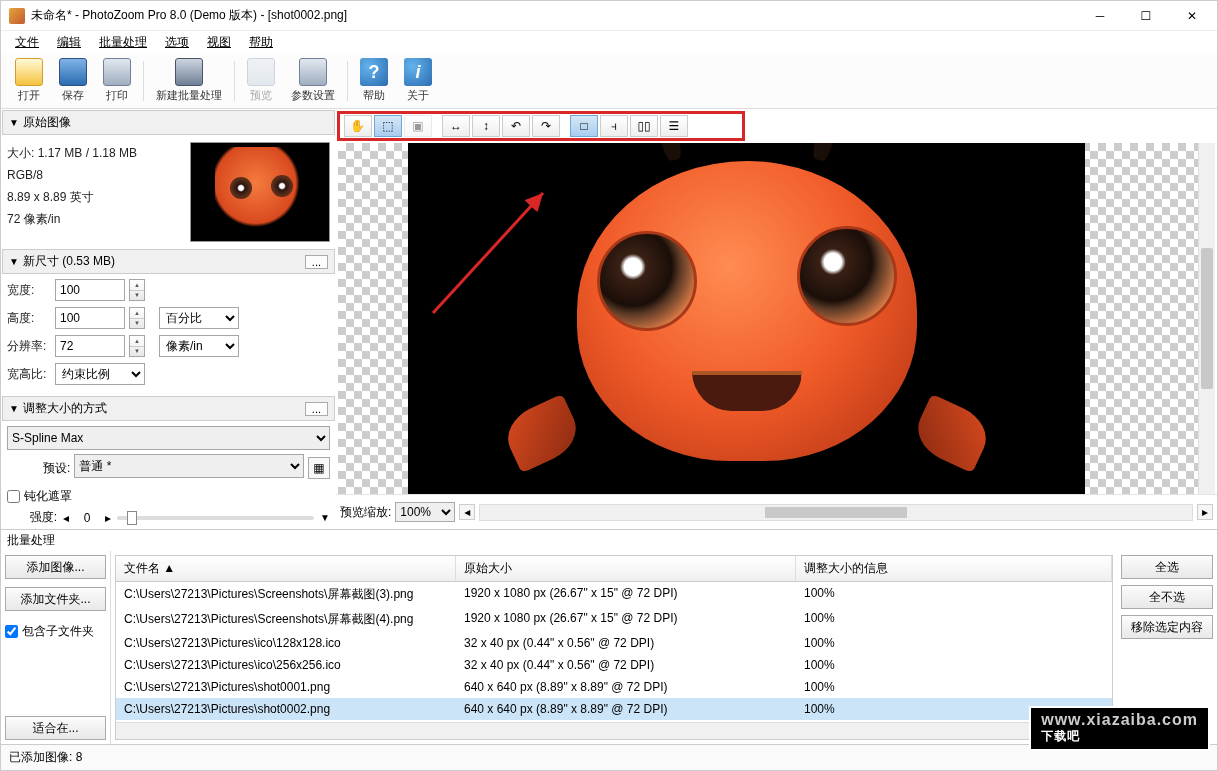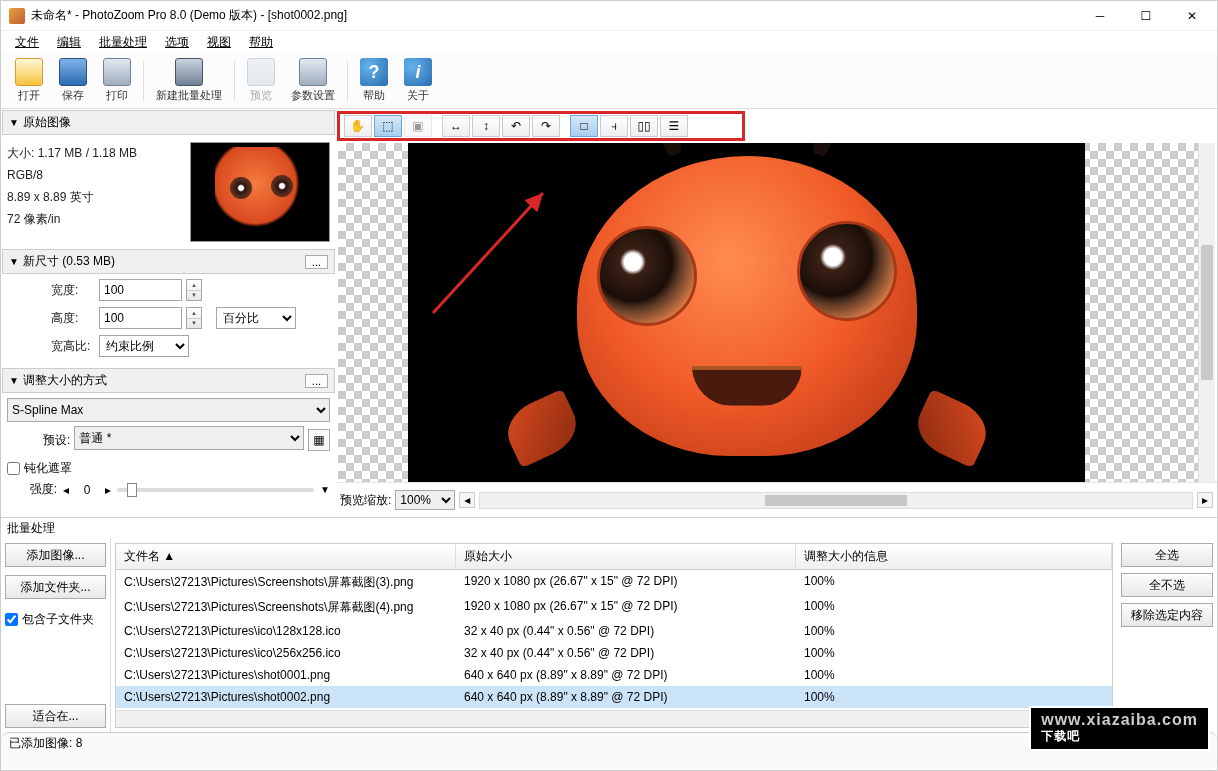--- a/index.html
+++ b/index.html
@@ -35,24 +35,24 @@
 .section-header .more { margin-left: auto; border:1px solid #aaa; padding:0 6px; background:#fcfcfc; font-size:11px;}
 
 .orig-body { display:flex; padding:6px;}
 .orig-info { flex:1; line-height: 22px; color:#222;}
 .thumb-box { width:140px; height:100px; background:#000; border:1px solid #999; position:relative; display:flex; align-items:center; justify-content:center;}
 .thumb-box .inner { width:90px; height:90px; background: radial-gradient(circle at 45% 40%, #f47b3e 0%, #d94a1f 55%, #000 60%); position:relative;}
 .thumb-box .inner::before, .thumb-box .inner::after { content:''; position:absolute; width:22px; height:22px; background:radial-gradient(circle,#fff 15%,#2a1410 25%,#5a2e1a 60%); border-radius:50%; }
 .thumb-box .inner::before { left:15px; top:30px; }
 .thumb-box .inner::after { right:12px; top:28px; }
 
-.newsize-body { padding: 4px 6px; margin-left: 44px; }
+.newsize-body { padding: 4px 6px; }
 .frow { display:flex; align-items:center; margin-bottom:6px; gap:4px;}
 .frow label { width:44px; color:#222;}
-.frow input[type=text] { width:83px; height:22px; border:1px solid #a6a6a6; padding:0 4px; background:#fff;}
+.frow input[type=text] { width:70px; height:22px; border:1px solid #a6a6a6; padding:0 4px; background:#fff;}
 .frow select { height:22px; border:1px solid #a6a6a6; background:#fff; padding:0 2px;}
 .spinner { width:16px; height:22px; border:1px solid #a6a6a6; background:linear-gradient(#fff,#e8e8e8); display:flex; flex-direction:column;}
 .spinner div{flex:1; display:flex; align-items:center; justify-content:center; font-size:6px; color:#555;}
 .spinner div:first-child{border-bottom:1px solid #ccc;}
 
 .resize-body { padding:4px 6px;}
 .resize-body select{width:100%; height:24px; border:1px solid #a6a6a6; margin-bottom:4px;}
 .resize-body .row2{display:flex; align-items:center; gap:4px; margin-bottom:4px;margin-left:36px;}
 .resize-body .row2 select{flex:1;}
 .slider-row{display:flex; align-items:center; gap:6px; padding:2px 0;}
@@ -107,21 +107,21 @@
 .bt-head .c1{width:340px;} .bt-head .c2{width:340px;} .bt-head .c3{flex:1;}
 .bt-body{flex:1; overflow:auto;}
 .bt-row{display:flex; padding:2px 0;}
 .bt-row div{padding:2px 8px;}
 .bt-row .c1{width:340px;} .bt-row .c2{width:340px;} .bt-row .c3{flex:1;}
 .bt-row.sel{background:#cce4f7;}
 .bt-hscroll{height:17px; background:#f0f0f0; border-top:1px solid #ddd;}
 .batch-right{width:100px; padding:4px; display:flex; flex-direction:column; gap:6px;}
 .batch-right button{height:24px; border:1px solid #aaa; background:linear-gradient(#fcfcfc,#e8e8e8);}
 
-.statusbar{height:38px; border-top:1px solid #ccc; padding:2px 8px; display:flex; background:#fafafa;border-radius:8px;}
+.statusbar{height:26px; border-top:1px solid #ccc; padding:2px 8px; display:flex; align-items:center; background:#fafafa;}
 
 .watermark{position:fixed; right:8px; bottom:20px; padding:4px 10px; background:#000; color:#fff; font-size:16px; font-weight:bold; letter-spacing:1px; border:2px solid #fff;}
 .watermark span{font-size:16px; display:block; line-height:1; color:#ccc;}
 </style>
 </head>
 <body>
 
 <div class="titlebar">
   <div class="app-icon"></div>
   <div class="title">未命名* - PhotoZoom Pro 8.0 (Demo 版本) - [shot0002.png]</div>
@@ -210,20 +210,29 @@
           </div>
       </div>
       <div class="frow">
         <label>高度:</label>
         <input type="text" value="100" style="">
         <div class="spinner">
             <div>▲</div>
             <div>▼</div>
           </div>
         <select style="width:80px; margin-left:10px;"><option>百分比</option></select>
+      </div>
+      <div class="frow">
+        <label>分辨率:</label>
+        <input type="text" value="72" style="">
+        <div class="spinner">
+            <div>▲</div>
+            <div>▼</div>
+          </div>
+        <select style="width:80px; margin-left:10px;"><option>像素/in</option></select>
       </div>
       <div class="frow">
         <label>宽高比:</label>
         <select style="width:90px"><option>约束比例</option></select>
       </div>
     </div>
 
     <div class="section-header">
         <span class="tri">▼</span>
         <span>调整大小的方式</span>

